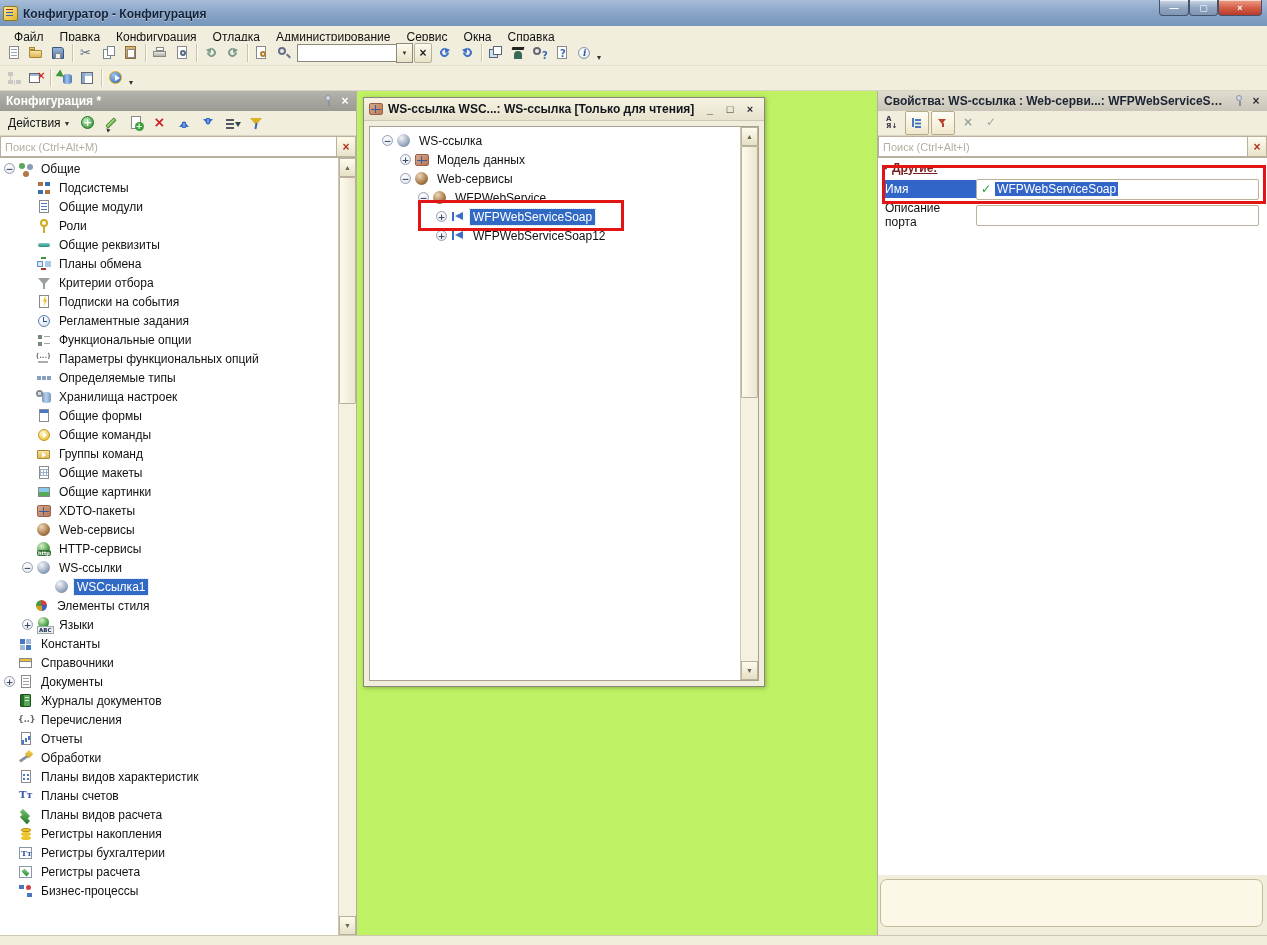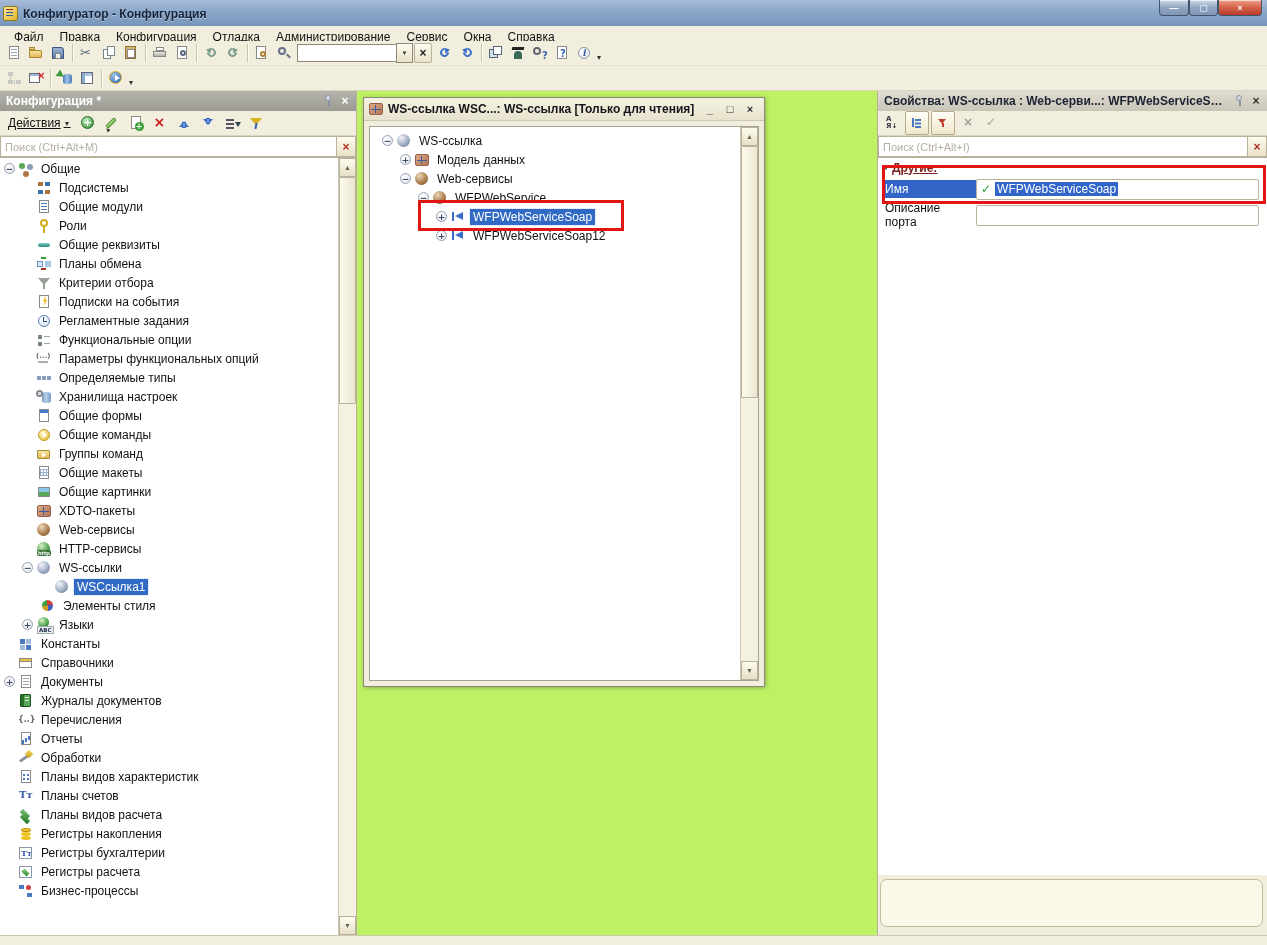--- a/index.html
+++ b/index.html
@@ -58,21 +58,21 @@
   .panel-header{height:20px;flex:none;display:flex;align-items:center;padding:0 4px 0 6px;font-weight:bold;}
   .ph-active{background:linear-gradient(180deg,#b4b4ac,#9a9a92);color:#fff;}
   .ph-inactive{background:linear-gradient(180deg,#e0dccf,#c9c5b8);color:#1c2333;}
   .ph-title{flex:1;white-space:nowrap;overflow:hidden;text-overflow:ellipsis;}
   .ph-x{width:14px;height:14px;display:flex;align-items:center;justify-content:center;
     font-weight:bold;font-size:12px;margin-left:3px;flex:none;}
   .ph-active .ph-x{color:#fff;} .ph-inactive .ph-x{color:#333;}
 
   .left-panel{width:357px;flex:none;background:#f1eedd;border-right:1px solid #b5b09c;}
   .actionsbar{height:24px;flex:none;display:flex;align-items:center;padding-left:4px;gap:2px;}
-  .actions-lbl{display:flex;align-items:center;gap:3px;padding:2px 4px;text-decoration:underline;}
+  .actions-lbl{display:flex;align-items:center;gap:3px;padding:2px 4px;}
   .actions-lbl .dn{font-size:7px;color:#333;}
   .searchrow{height:21px;flex:none;display:flex;align-items:stretch;border-top:1px solid #d9d5c0;}
   .searchrow input{flex:1;border:1px solid #b9b19b;border-right:none;background:#fff;padding:0 4px;
     font-size:11px;font-family:inherit;outline:none;}
   .searchrow input::placeholder{color:#b4afa0;}
   .searchrow .sx{width:18px;border:1px solid #b9b19b;background:linear-gradient(#fdfbee,#e8e2c8);
     display:flex;align-items:center;justify-content:center;font-weight:bold;color:#b03020;}
   .treewrap{flex:1;display:flex;min-height:0;border-top:1px solid #b5b09c;background:#fff;}
   .treearea{flex:1;overflow:hidden;padding-top:1px;}
 
@@ -600,21 +600,21 @@
             <div class="trow" style="padding-left: 22px;">
               <span class="exp">−</span>
               <span class="ic i-globe i-globe-steel" style="margin-right: 4px;"></span>
               <span class="tlbl">WS-ссылки</span>
             </div>
             <div class="trow sel" style="padding-left: 40px;">
               <span class="expsp"></span>
               <span class="ic i-globe i-globe-steel" style="margin-right: 4px;"></span>
               <span class="tlbl">WSСсылка1</span>
             </div>
-            <div class="trow" style="padding-left: 26px;">
+            <div class="trow" style="padding-left: 20px;">
               <span class="expsp"></span>
               <span class="ic i-stylewheel" style="margin-right: 4px;"></span>
               <span class="tlbl">Элементы стиля</span>
             </div>
             <div class="trow" style="padding-left: 22px;">
               <span class="exp">+</span>
               <span class="ic i-lang" style="margin-right: 4px;"></span>
               <span class="tlbl">Языки</span>
             </div>
             <div class="trow" style="padding-left: 4px;">

